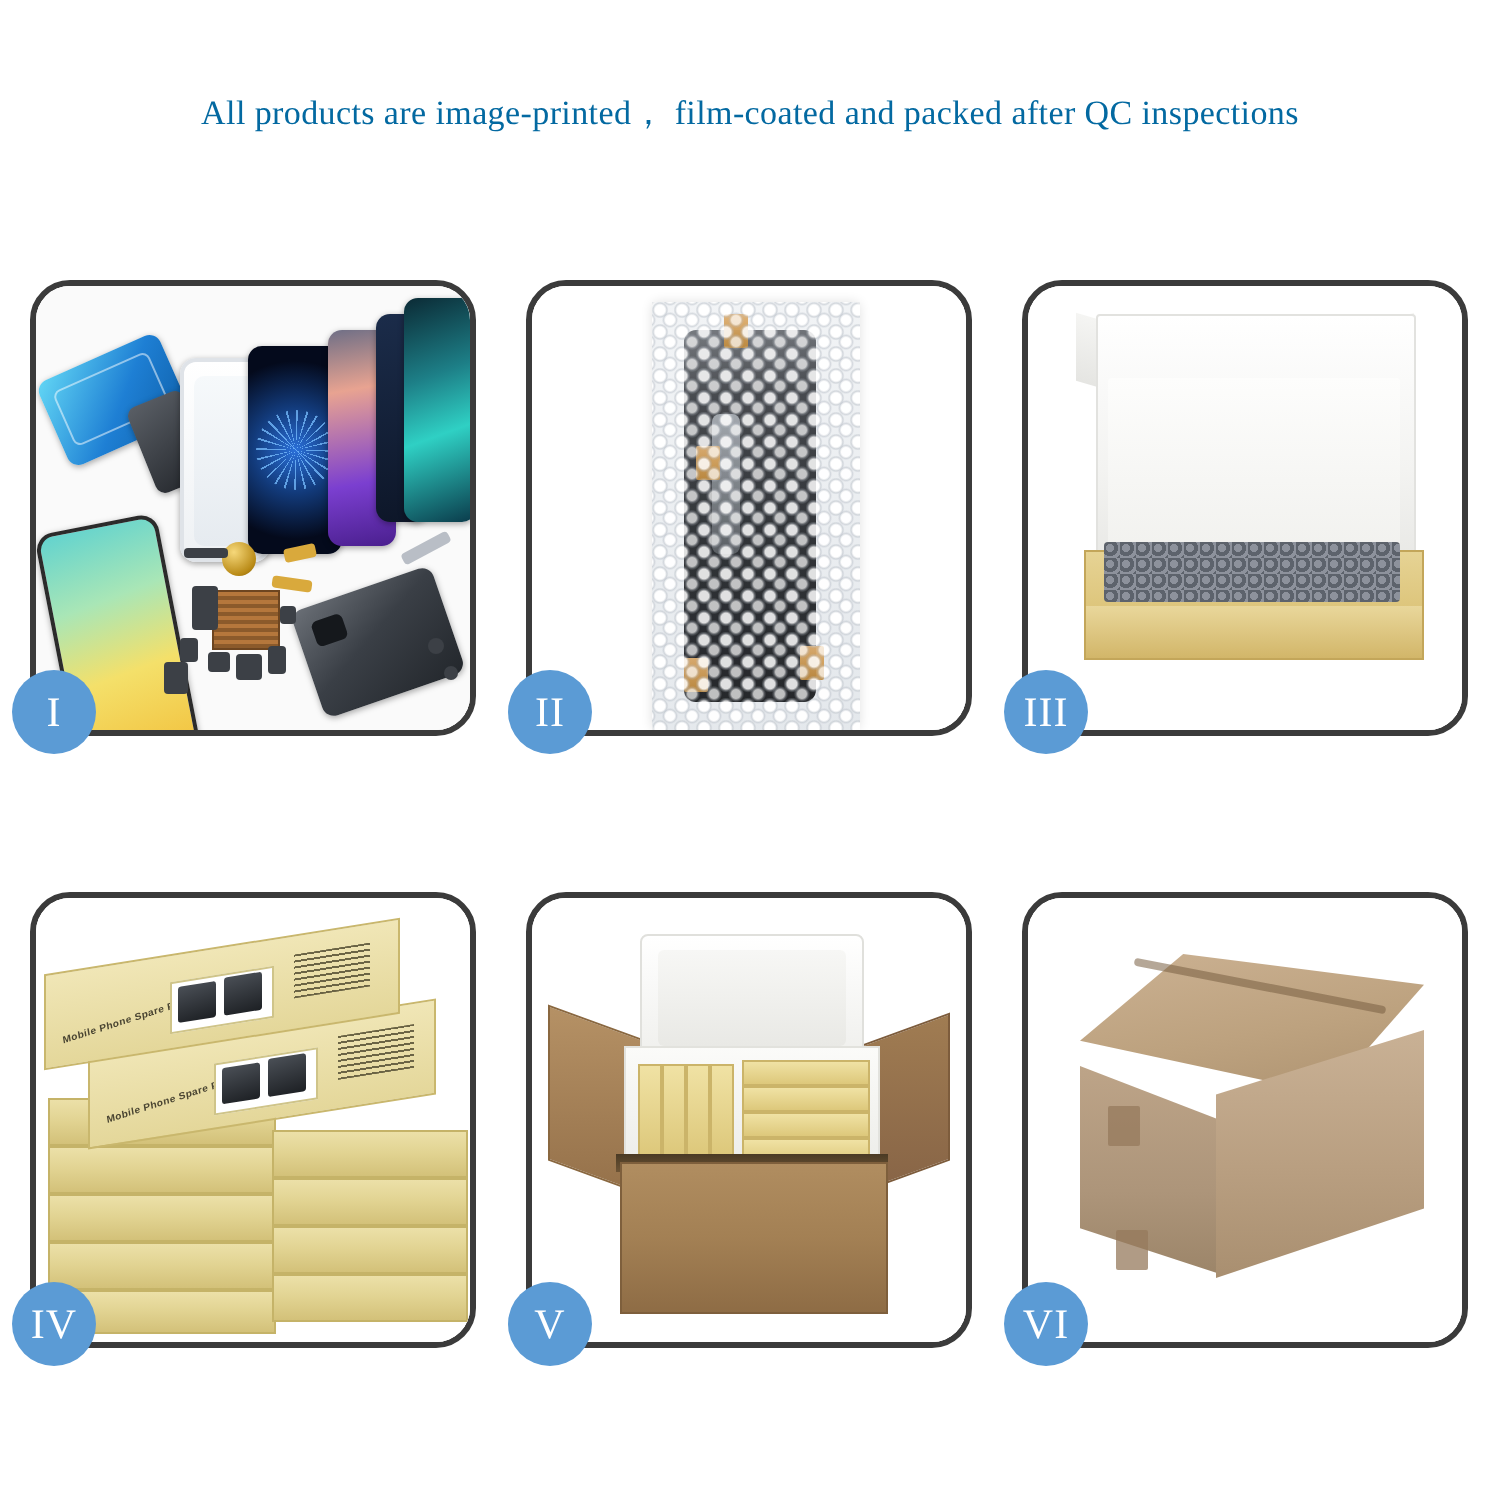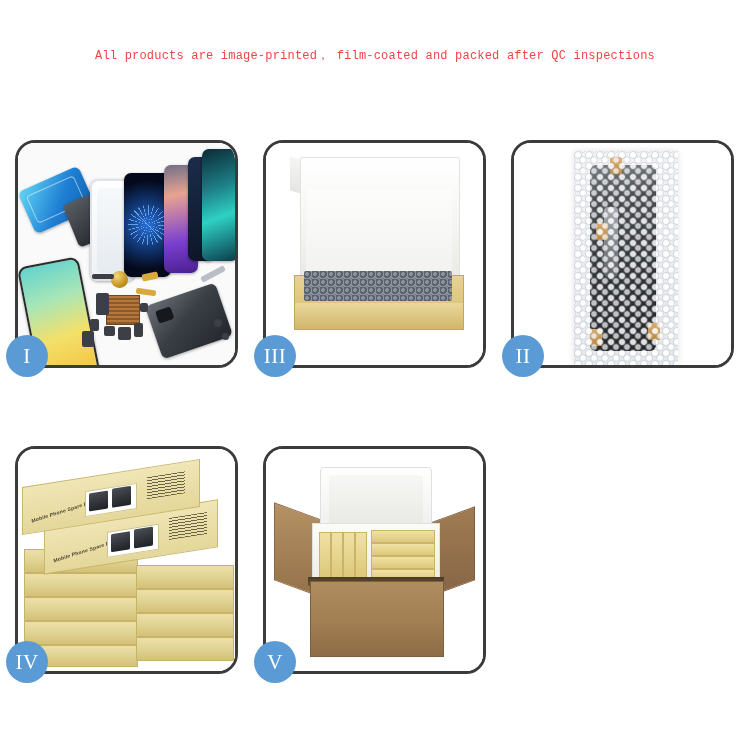--- a/index.html
+++ b/index.html
@@ -32,25 +32,25 @@
     font-family: "Liberation Sans", sans-serif;
     font-size: 33px;
     font-weight: bold;
     letter-spacing: 2.2px;
     color: #151515;
     line-height: 40px;
     white-space: nowrap;
   }
   .subtitle {
     margin-top: 7px;
-    font-family: Liberation Mono, monospace;
-    font-size: 12px;
+    font-family: Liberation Serif, serif;
+    font-size: 17px;
     font-weight: normal;
     letter-spacing: 0.2px;
-    color: #ef4444;
+    color: #0369a1;
     line-height: 19px;
     white-space: nowrap;
   }
 
   
   .grid {
     position: absolute;
     top: 140px;
     left: 15px;
     width: 720px;
@@ -426,47 +426,47 @@
           <div class="part" style="left:196px; top:176px; width:8px; height:8px; border-radius:50%;"></div>
           <div class="part" style="left:204px; top:190px; width:7px; height:7px; border-radius:50%;"></div>
           <div class="part" style="left:182px; top:128px; width:26px; height:6px; transform:rotate(-28deg); background:#b9bec6;"></div>
         </div>
       </div>
       <div class="badge">I</div>
     </div>
 
     <div class="panel">
       <div class="panel-clip">
-        <div class="scene p3-bg">
-          <div class="lid-flapL"></div>
-          <div class="lid-flapR"></div>
-          <div class="lid-back"></div>
-          <div class="foam-sheet"></div>
-          <div class="box-body3"></div>
-          <div class="box-inner3"></div>
-          <div class="box-front3"></div>
-        </div>
-      </div>
-      <div class="badge">III</div>
-    </div>
-
-    <div class="panel">
-      <div class="panel-clip">
         <div class="scene p2-bg">
           <div class="bubble-pack">
             <div class="inner-part"></div>
             <div class="tape" style="left:36px; top:6px;"></div>
             <div class="tape" style="left:22px; top:72px;"></div>
             <div class="tape" style="left:16px; top:178px;"></div>
             <div class="tape" style="left:74px; top:172px;"></div>
             <div class="bubble-overlay"></div>
           </div>
         </div>
       </div>
       <div class="badge">II</div>
+    </div>
+
+    <div class="panel">
+      <div class="panel-clip">
+        <div class="scene p3-bg">
+          <div class="lid-flapL"></div>
+          <div class="lid-flapR"></div>
+          <div class="lid-back"></div>
+          <div class="foam-sheet"></div>
+          <div class="box-body3"></div>
+          <div class="box-inner3"></div>
+          <div class="box-front3"></div>
+        </div>
+      </div>
+      <div class="badge">III</div>
     </div>
 
     <div class="panel">
       <div class="panel-clip">
         <div class="scene p4-bg">
 
           <div class="stack-box" style="left:6px;  top:196px; width:112px; height:20px;"></div>
           <div class="stack-box" style="left:6px;  top:172px; width:112px; height:22px;"></div>
           <div class="stack-box" style="left:6px;  top:148px; width:112px; height:22px;"></div>
           <div class="stack-box" style="left:6px;  top:124px; width:112px; height:22px;"></div>
@@ -514,15 +514,28 @@
             <span class="ybox5" style="left:58px; top:32px; width:62px; height:11px;"></span>
             <span class="ybox5" style="left:58px; top:45px; width:62px; height:11px;"></span>
           </div>
           <div class="carton-lipTop5"></div>
           <div class="carton-front5"></div>
         </div>
       </div>
       <div class="badge">V</div>
     </div>
 
+    <div class="panel">
+      <div class="panel-clip">
+        <div class="scene p6-bg">
+          <div class="c6-lid"></div>
+          <div class="c6-seam"></div>
+          <div class="c6-left"></div>
+          <div class="c6-right"></div>
+          <div class="c6-tape" style="left:40px; top:104px;"></div>
+          <div class="c6-tape" style="left:44px; top:166px;"></div>
+        </div>
+      </div>
+      <div class="badge">VI</div>
+    </div>
 
   </div>
 </div>
 
 </body></html>

